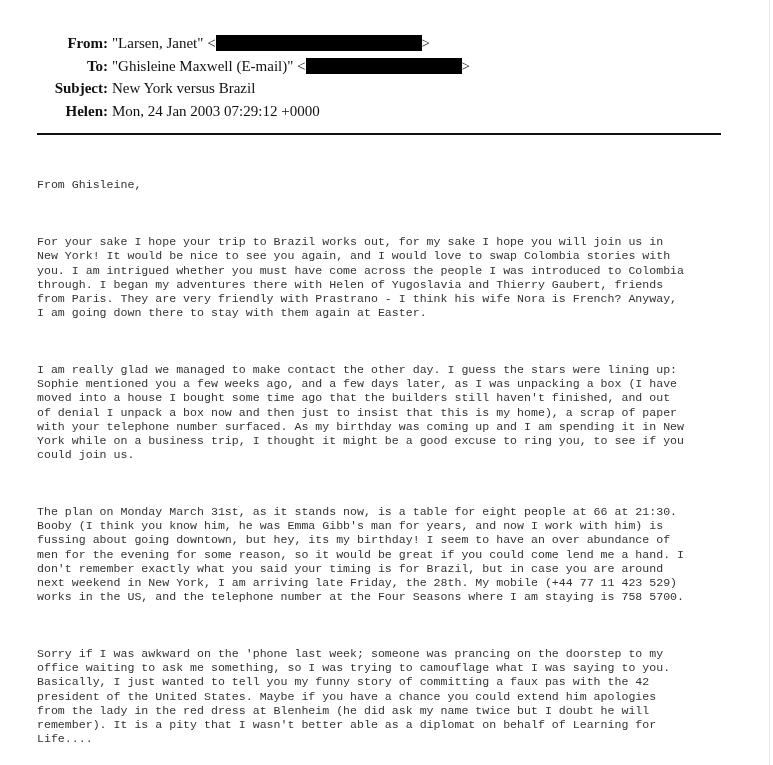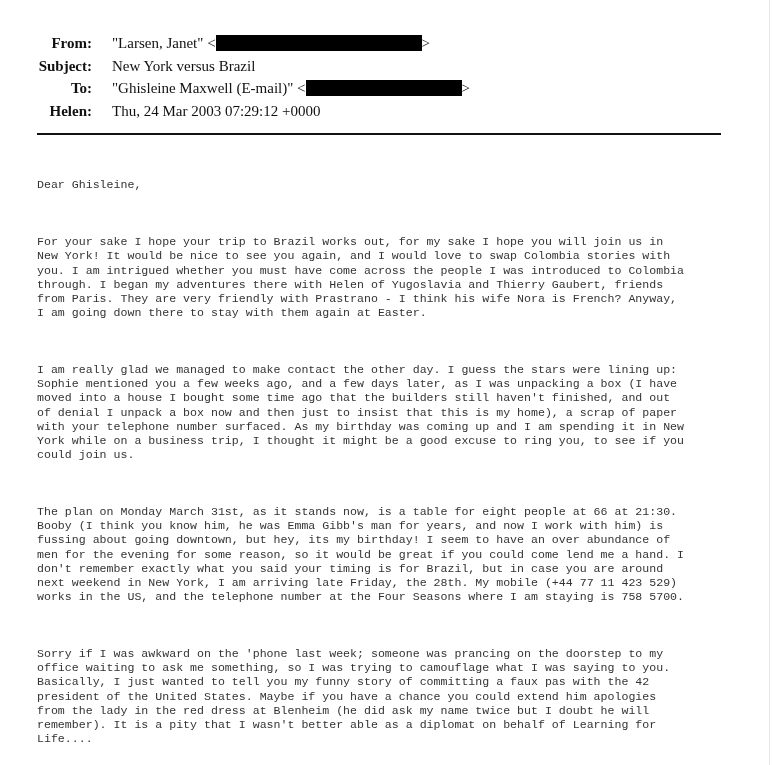--- a/index.html
+++ b/index.html
@@ -1,54 +1,54 @@
 <!DOCTYPE html>
 <html><head>
   <meta charset="utf-8">
   <style>
     html, body { margin: 0; padding: 0; background: #ffffff; }
     body { width: 773px; height: 765px; overflow: hidden; position: relative; }
     .page-edge { position: absolute; left: 769px; top: 0; width: 1px; height: 765px; background: #e6e6e6; }
     .header { position: absolute; left: 0; top: 32px; width: 500px; font-family: "Liberation Serif", serif; font-size: 15px; color: #111; }
     .hrow { position: relative; height: 22.5px; line-height: 22.5px; white-space: nowrap; }
-    .hlabel { position: absolute; right: 408px; font-weight: bold; text-align: right; }
+    .hlabel { position: absolute; right: 392px; font-weight: bold; text-align: right; }
     .hvalue { position: absolute; left: 112px; }
     .redact { display: inline-block; background: #000; height: 16px; vertical-align: -3px; }
     .rule { position: absolute; left: 37px; top: 133px; width: 684px; height: 2px; background: #111; }
     .body { position: absolute; left: 37px; top: 150px; width: 730px; font-family: "Liberation Mono", monospace; font-size: 11.6px; line-height: 14.2px; color: #333; white-space: pre; }
     .para { margin: 0 0 14.2px 0; }
   </style>
 </head>
 <body>
 
 <div class="page-edge"></div>
 
 <div class="header">
   <div class="hrow">
     <span class="hlabel">From:</span>
     <span class="hvalue"><span>"Larsen, Janet" &lt;</span><span class="redact" style="width:206px"></span><span>&gt;</span></span>
   </div>
   <div class="hrow">
+    <span class="hlabel">To:</span>
+    <span class="hvalue"><span>"Ghisleine Maxwell (E-mail)" &lt;</span><span class="redact" style="width:156px"></span><span>&gt;</span></span>
+  </div>
+  <div class="hrow">
     <span class="hlabel">Subject:</span>
     <span class="hvalue">New York versus Brazil</span>
   </div>
   <div class="hrow">
-    <span class="hlabel">To:</span>
-    <span class="hvalue"><span>"Ghisleine Maxwell (E-mail)" &lt;</span><span class="redact" style="width:156px"></span><span>&gt;</span></span>
-  </div>
-  <div class="hrow">
     <span class="hlabel">Helen:</span>
-    <span class="hvalue">Thu, 24 Mar 2003 07:29:12 +0000</span>
+    <span class="hvalue">Mon, 24 Jan 2003 07:29:12 +0000</span>
   </div>
 </div>
 
 <div class="rule"></div>
 
 <div class="body">
-  <div class="para">Dear Ghisleine,</div>
+  <div class="para">From Ghisleine,</div>
   <div class="para">For your sake I hope your trip to Brazil works out, for my sake I hope you will join us in
 New York! It would be nice to see you again, and I would love to swap Colombia stories with
 you. I am intrigued whether you must have come across the people I was introduced to Colombia
 through. I began my adventures there with Helen of Yugoslavia and Thierry Gaubert, friends
 from Paris. They are very friendly with Prastrano - I think his wife Nora is French? Anyway,
 I am going down there to stay with them again at Easter.</div>
   <div class="para">I am really glad we managed to make contact the other day. I guess the stars were lining up:
 Sophie mentioned you a few weeks ago, and a few days later, as I was unpacking a box (I have
 moved into a house I bought some time ago that the builders still haven't finished, and out
 of denial I unpack a box now and then just to insist that this is my home), a scrap of paper

